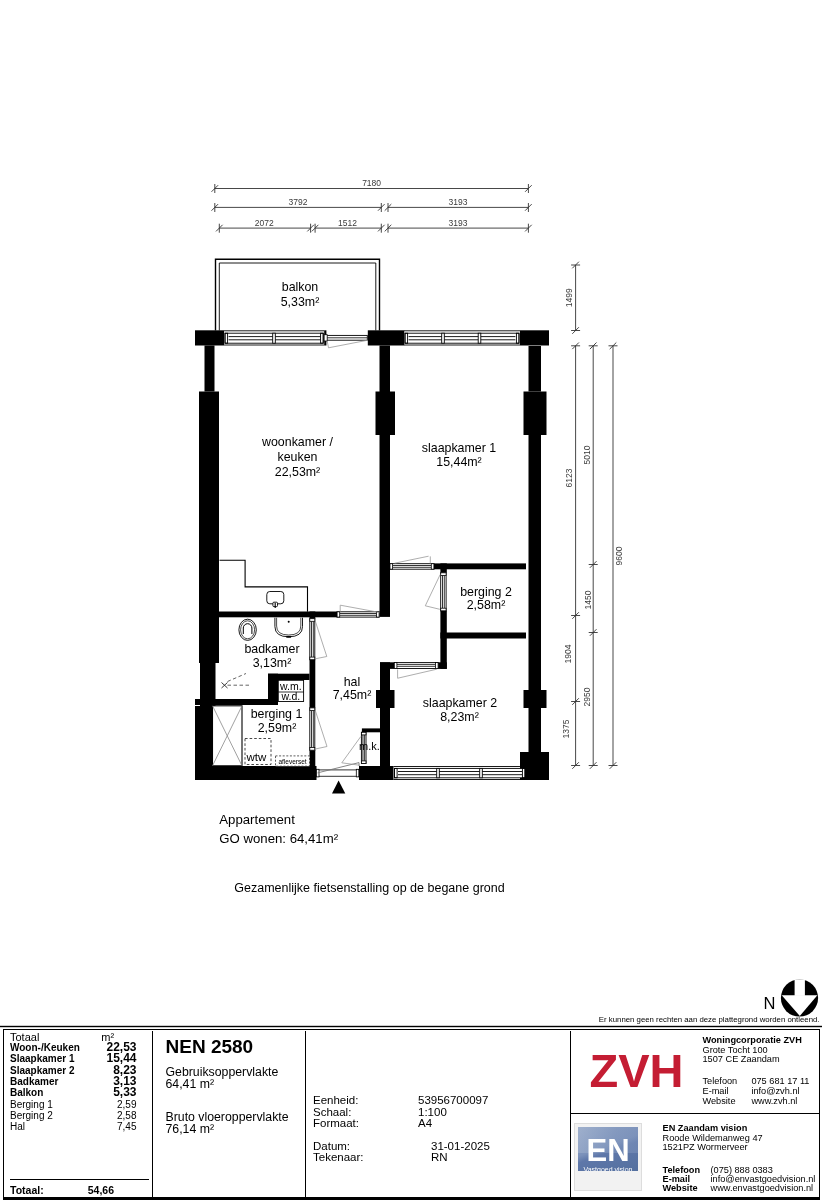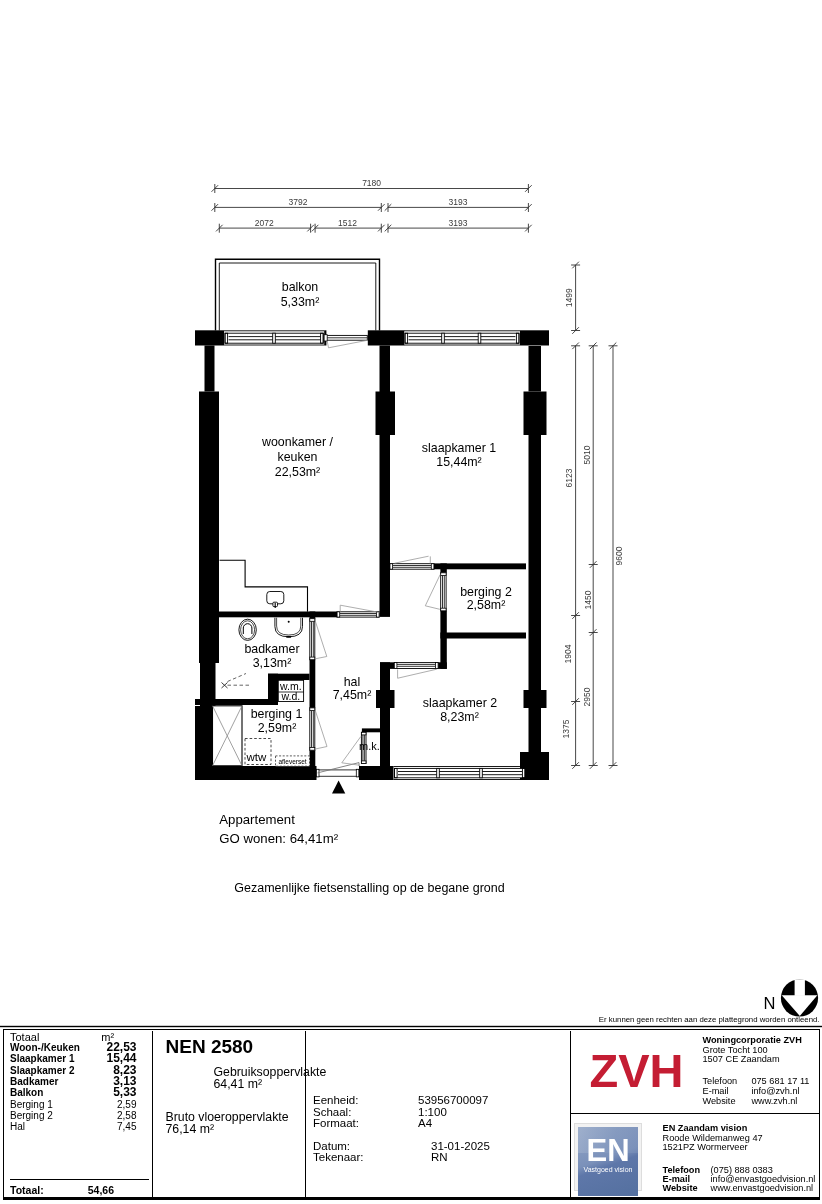--- a/index.html
+++ b/index.html
@@ -372,41 +372,41 @@
 <div class="abs" style="left:0;top:1042.2px;width:136.5px;font-size:12px;font-weight:bold;line-height:11.3px;text-align:right;">22,53<br>15,44<br>8,23<br>3,13<br>5,33</div>
 <div class="abs" style="left:10px;top:1098.9px;font-size:10px;line-height:11.3px;">Berging 1<br>Berging 2<br>Hal</div>
 <div class="abs" style="left:0;top:1098.9px;width:136.5px;font-size:10px;line-height:11.3px;text-align:right;">2,59<br>2,58<br>7,45</div>
 <div class="abs" style="left:9.5px;top:1179px;width:139px;height:1.2px;background:#000;"></div>
 <div class="abs" style="left:10px;top:1184.1px;font-size:10.5px;font-weight:bold;text-align:center;">Totaal:</div>
 <div class="abs" style="left:0;top:1184.1px;width:114px;font-size:10.5px;font-weight:bold;text-align:right;">54,66</div>
 </div>
 
 <div class="abs" style="left:0;top:0;">
 <div class="abs" style="left:165.5px;top:1036.2px;font-size:19px;font-weight:bold;">NEN 2580</div>
-<div class="abs" style="left:165.5px;top:1065.7px;font-size:12.3px;line-height:12.8px;margin-left:48px;">Gebruiksoppervlakte<br>64,41 m²</div>
+<div class="abs" style="left:165.5px;top:1065.7px;font-size:12.3px;line-height:12.8px;">Gebruiksoppervlakte<br>64,41 m²</div>
 <div class="abs" style="left:165.5px;top:1110.7px;font-size:12.3px;line-height:12.8px;">Bruto vloeroppervlakte<br>76,14 m²</div>
 </div>
 
 <div class="abs" style="left:0;top:0;">
 <div class="abs" style="left:313px;top:1095.1px;font-size:11.5px;line-height:11.4px;">Eenheid:<br>Schaal:<br>Formaat:</div>
 <div class="abs" style="left:418px;top:1095.1px;font-size:11.5px;line-height:11.4px;">53956700097<br>1:100<br>A4</div>
 <div class="abs" style="left:313px;top:1140.6px;font-size:11.5px;line-height:11.4px;">Datum:<br>Tekenaar:</div>
 <div class="abs" style="left:418px;top:1140.6px;font-size:11.5px;line-height:11.4px;margin-left:13px;">31-01-2025<br>RN</div>
 </div>
 
 <div class="abs" style="left:589.5px;top:1050.7px;font-size:47px;font-weight:bold;color:#c41d33;line-height:40px;">ZVH</div>
 
 <div class="abs" style="left:0;top:0;font-size:9.2px;">
 <div class="abs" style="left:702.5px;top:1035.8px;line-height:9.7px;"><b>Woningcorporatie ZVH</b><br>Grote Tocht 100<br>1507 CE Zaandam</div>
 <div class="abs" style="left:702.5px;top:1076.8px;line-height:9.9px;">Telefoon<br>E-mail<br>Website</div>
 <div class="abs" style="left:751.4px;top:1076.8px;line-height:9.9px;">075 681 17 11<br>info@zvh.nl<br>www.zvh.nl</div>
 </div>
 
 <div class="abs" style="left:574px;top:1123px;width:68px;height:68px;background:#f2f2f2;border:1px solid #ddd;box-sizing:border-box;"></div>
-<div class="abs" style="left:578px;top:1127px;width:60px;height:69px;background:linear-gradient(160deg,#93a6c6 0%,#7b91ba 45%,#5e77a9 55%,#54709f 100%);overflow:hidden;">
+<div class="abs" style="left:578px;top:1127px;width:60px;height:44px;background:linear-gradient(160deg,#93a6c6 0%,#7b91ba 45%,#5e77a9 55%,#54709f 100%);overflow:hidden;">
 <div class="abs" style="left:0;top:0;width:60px;height:26px;background:linear-gradient(100deg,#a9b8d2 0%,#8399bf 60%,#7b91ba 100%);opacity:0.55;"></div>
 <div class="abs" style="left:0;top:8px;width:60px;text-align:center;font-size:31px;font-weight:bold;color:#fff;line-height:31px;">EN</div>
 <div class="abs" style="left:0;top:39px;width:60px;text-align:center;font-size:7px;color:#fff;">Vastgoed vision</div>
 </div>
 
 <div class="abs" style="left:0;top:0;font-size:9.2px;">
 <div class="abs" style="left:662.5px;top:1124.3px;line-height:9.25px;"><b>EN Zaandam vision</b><br>Roode Wildemanweg 47<br>1521PZ Wormerveer</div>
 <div class="abs" style="left:662.5px;top:1165.7px;line-height:8.9px;font-weight:bold;">Telefoon<br>E-mail<br>Website</div>
 <div class="abs" style="left:710.5px;top:1165.7px;line-height:8.9px;">(075) 888 0383<br>info@envastgoedvision.nl<br>www.envastgoedvision.nl</div>
 </div>

